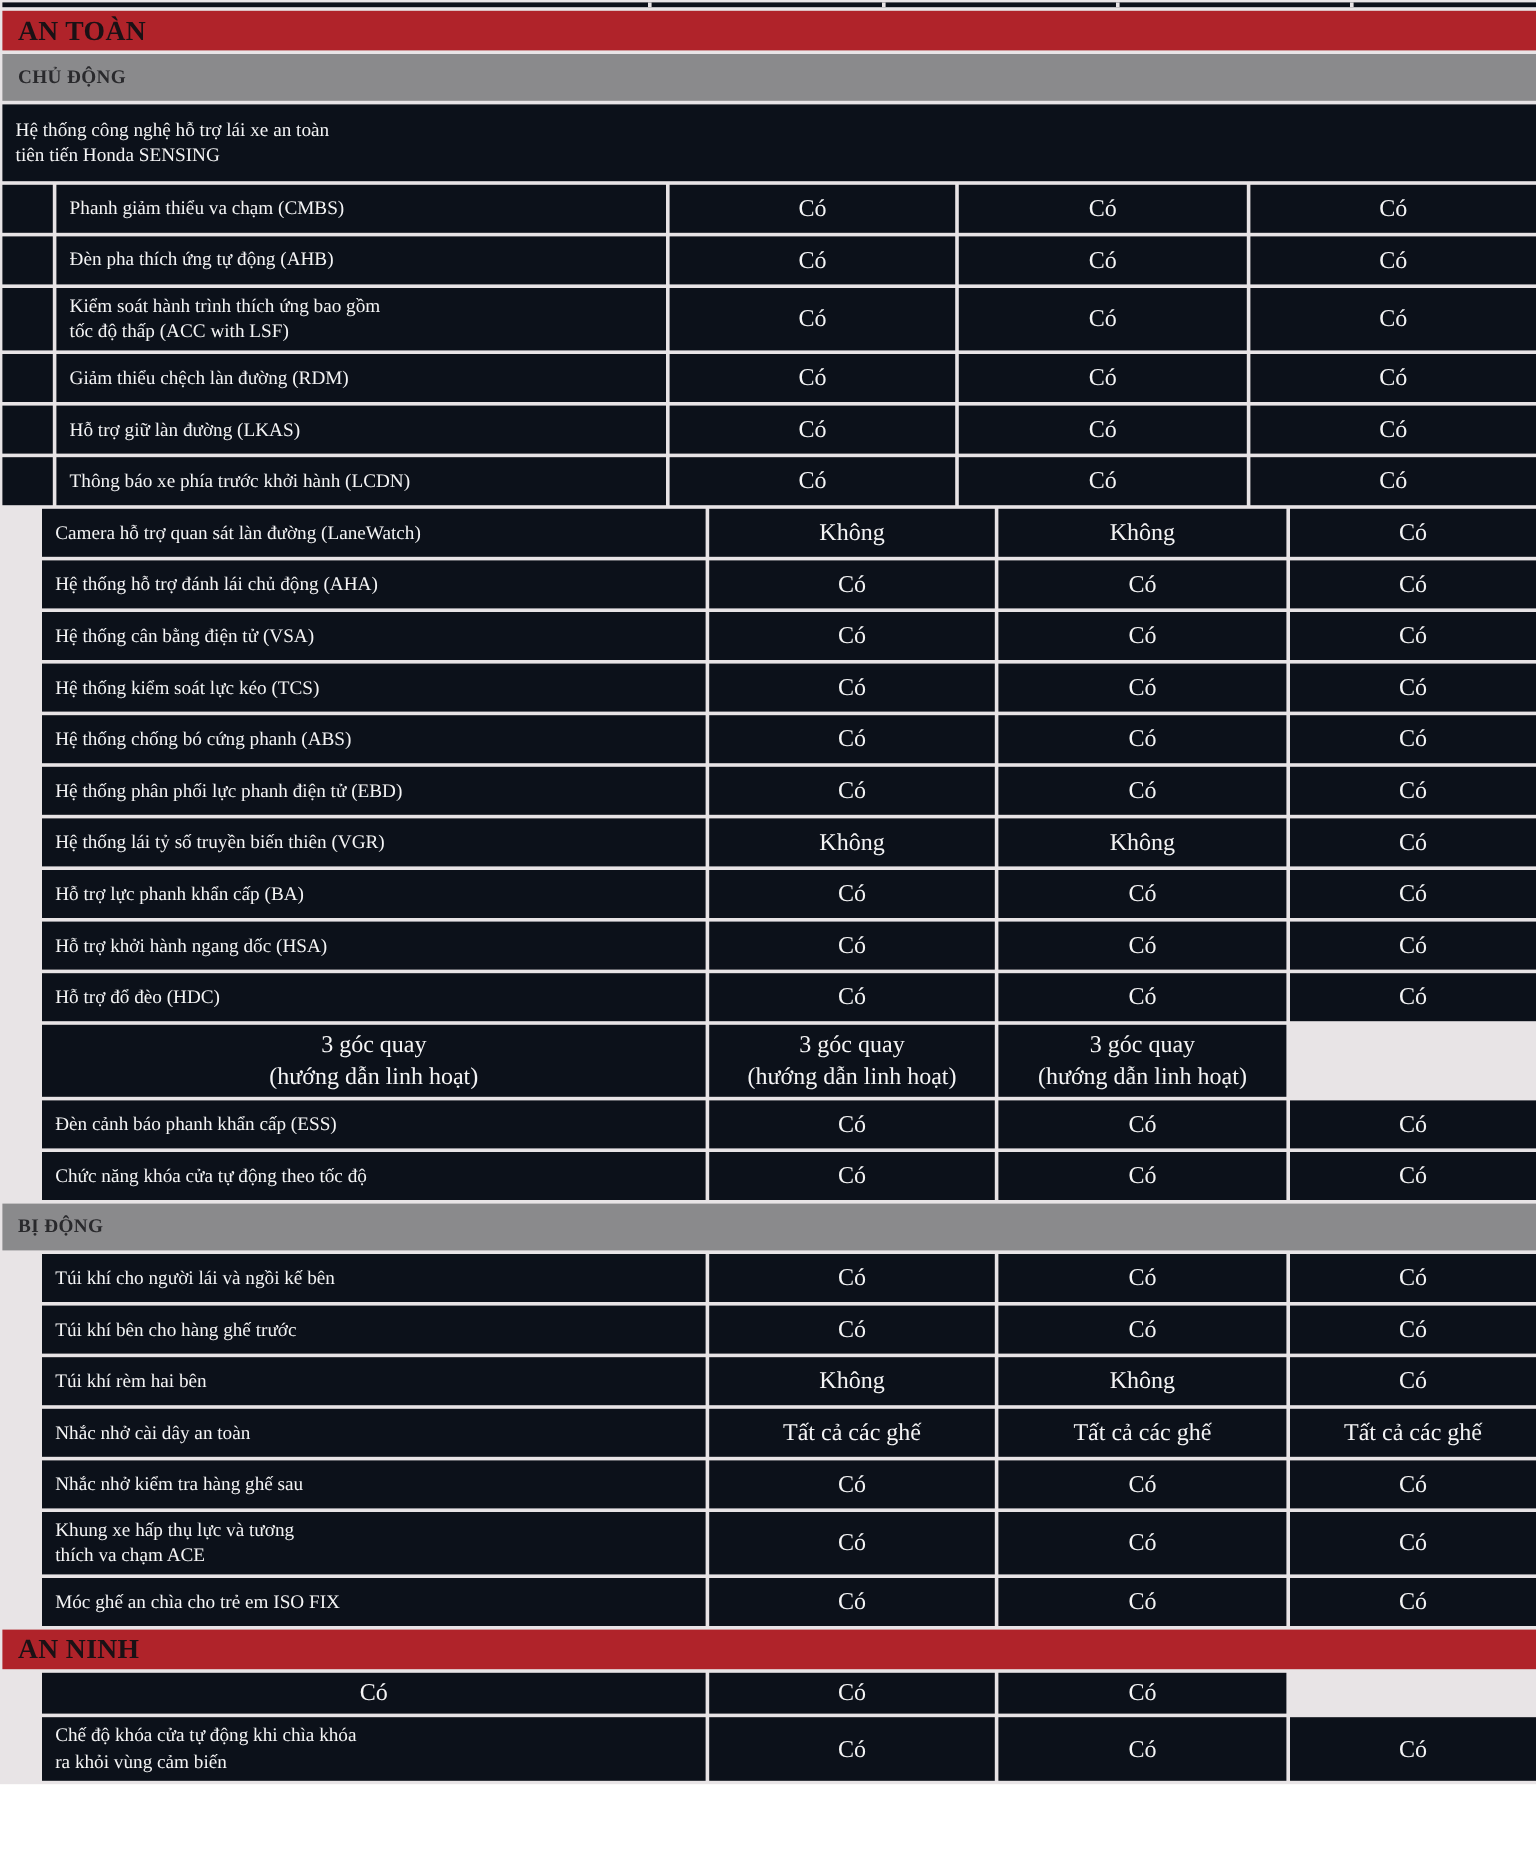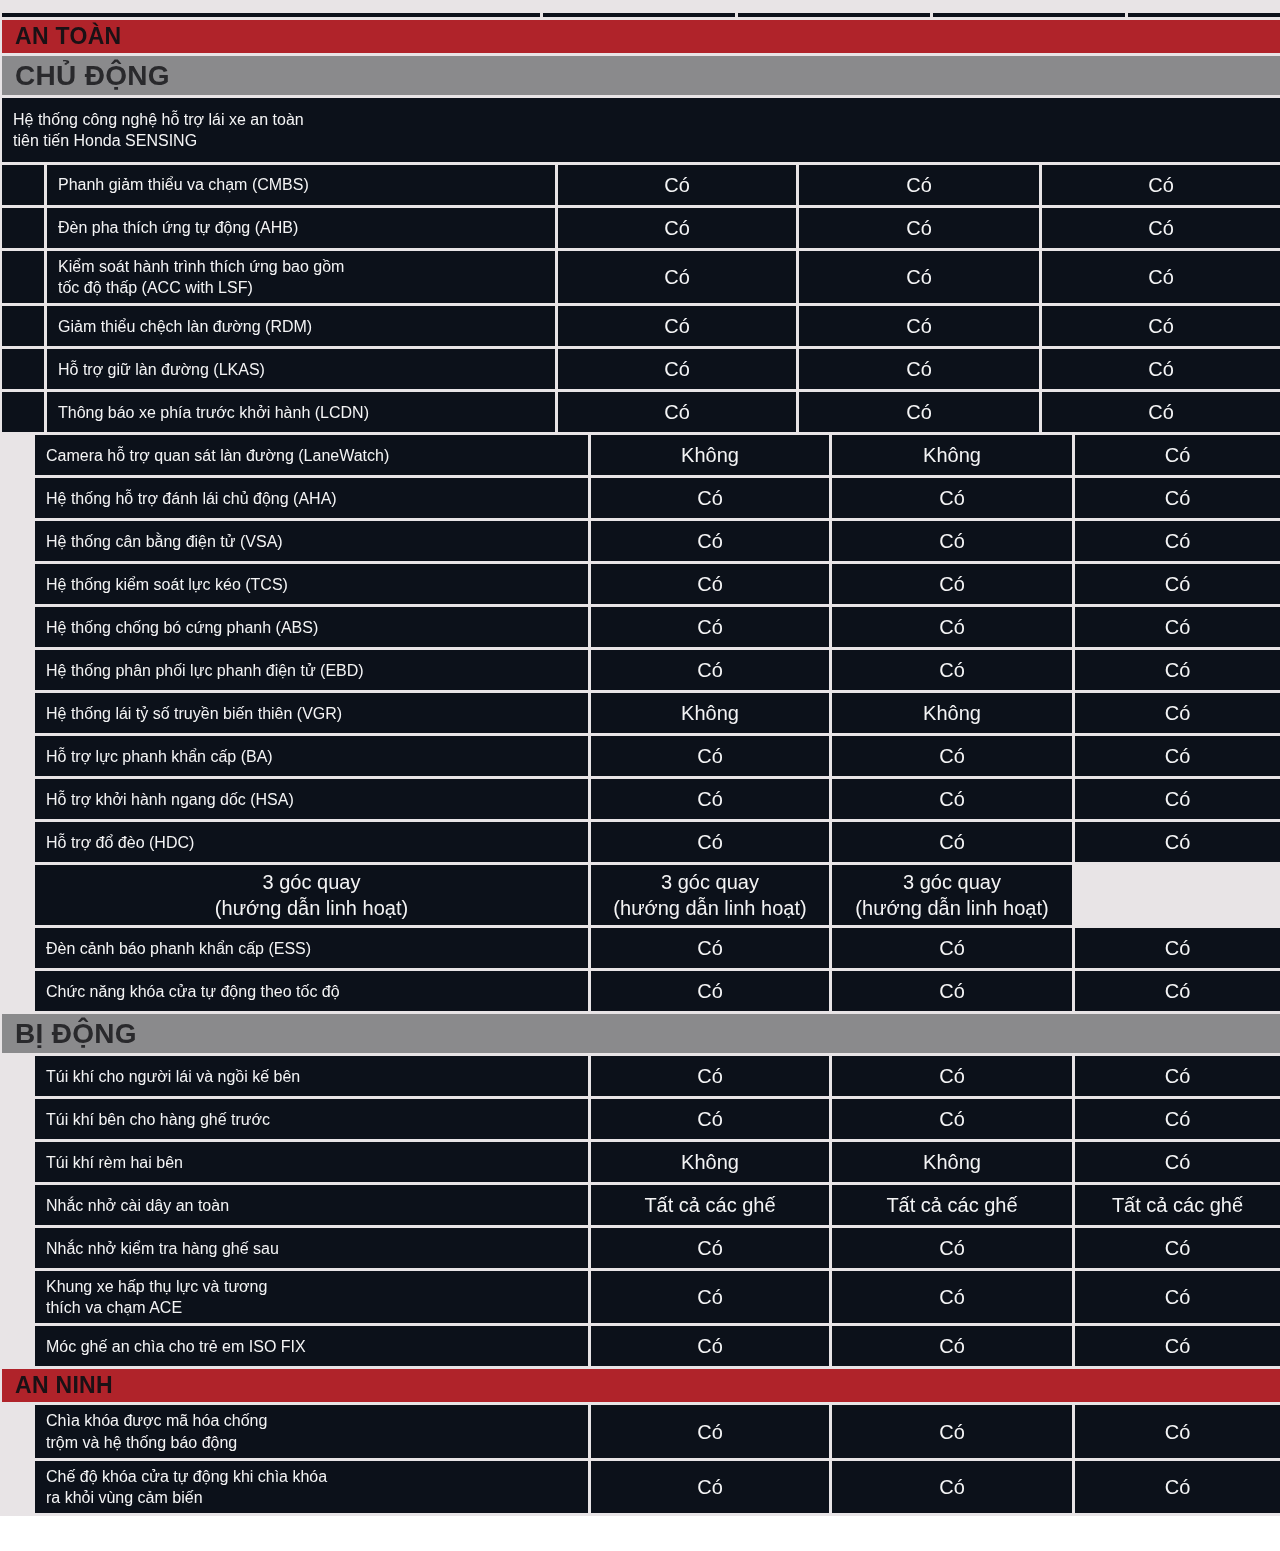--- a/index.html
+++ b/index.html
@@ -12,22 +12,22 @@
     --c-section-text: #1A1115;
     --c-subsection-bg: #8A8A8C;
     --c-subsection-text: #29292C;
 
     width: 1280px;
     box-sizing: border-box;
     background: var(--c-divider);
     display: flex;
     flex-direction: column;
     gap: 3px;
-    padding: 13px 0 3px 2px;
-    font-family: Liberation Sans, sans-serif;
+    padding: 2px 0 3px 2px;
+    font-family: Liberation Serif, serif;
   }
 
   .topstrip {
     height: 4px;
     background: var(--c-row-bg);
     position: relative;
   }
   .topstrip .tick {
     position: absolute;
     top: 0;
@@ -45,21 +45,21 @@
     display: flex;
     align-items: center;
     padding-left: 13px;
     min-height: 33px;
   }
 
   .sub {
     background: var(--c-subsection-bg);
     color: var(--c-subsection-text);
     font-weight: bold;
-    font-size: 28px;
+    font-size: 16px;
     letter-spacing: 0.3px;
     display: flex;
     align-items: center;
     padding-left: 13px;
     min-height: 39px;
   }
 
   .row { display: grid; column-gap: 3px; }
   .row > div { background: var(--c-row-bg); color: var(--c-row-text); box-sizing: border-box; }
 
@@ -269,22 +269,20 @@
       <div class="cell-value">Có</div>
     </div>
     <div class="row item">
       <div class="cell-label">Móc ghế an chìa cho trẻ em ISO FIX</div>
       <div class="cell-value">Có</div>
       <div class="cell-value">Có</div>
       <div class="cell-value">Có</div>
     </div>
     <div class="sec">AN NINH</div>
     <div class="row item">
-      <div class="cell-label">Chìa khóa được mã hóa chống
-trộm và hệ thống báo động</div>
       <div class="cell-value">Có</div>
       <div class="cell-value">Có</div>
       <div class="cell-value">Có</div>
     </div>
     <div class="row item">
       <div class="cell-label">Chế độ khóa cửa tự động khi chìa khóa
 ra khỏi vùng cảm biến</div>
       <div class="cell-value">Có</div>
       <div class="cell-value">Có</div>
       <div class="cell-value">Có</div>

